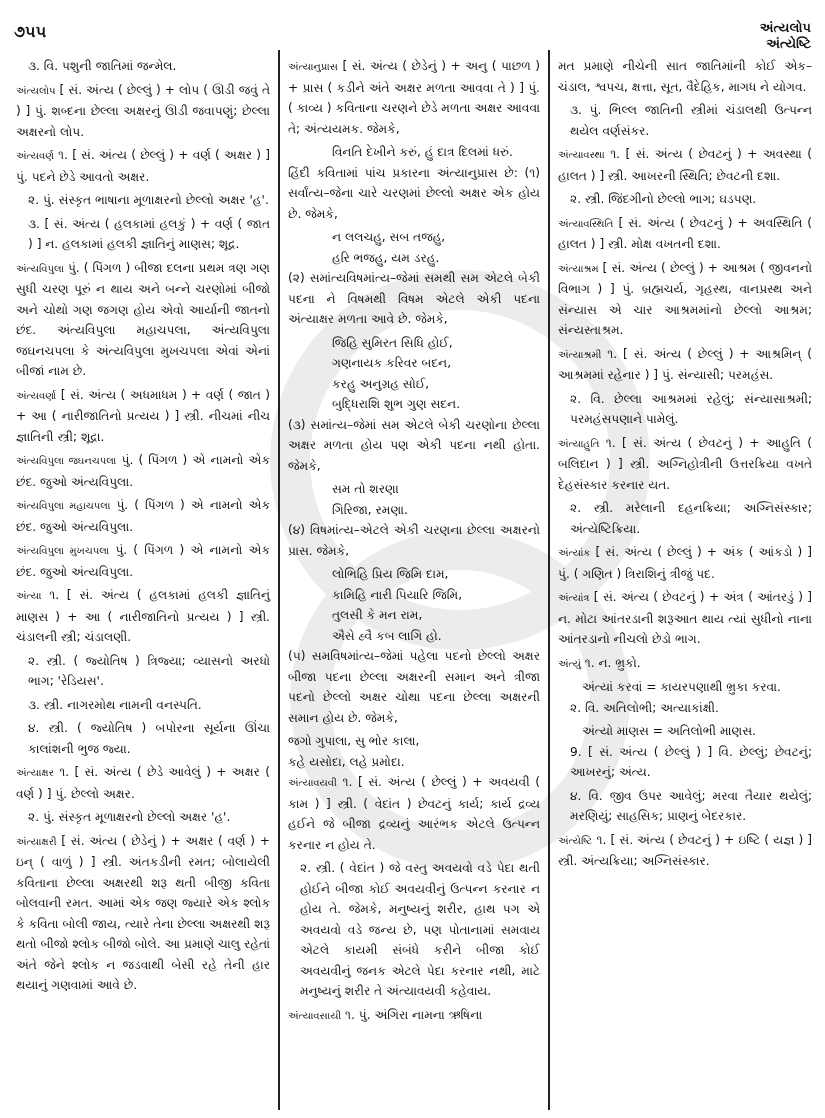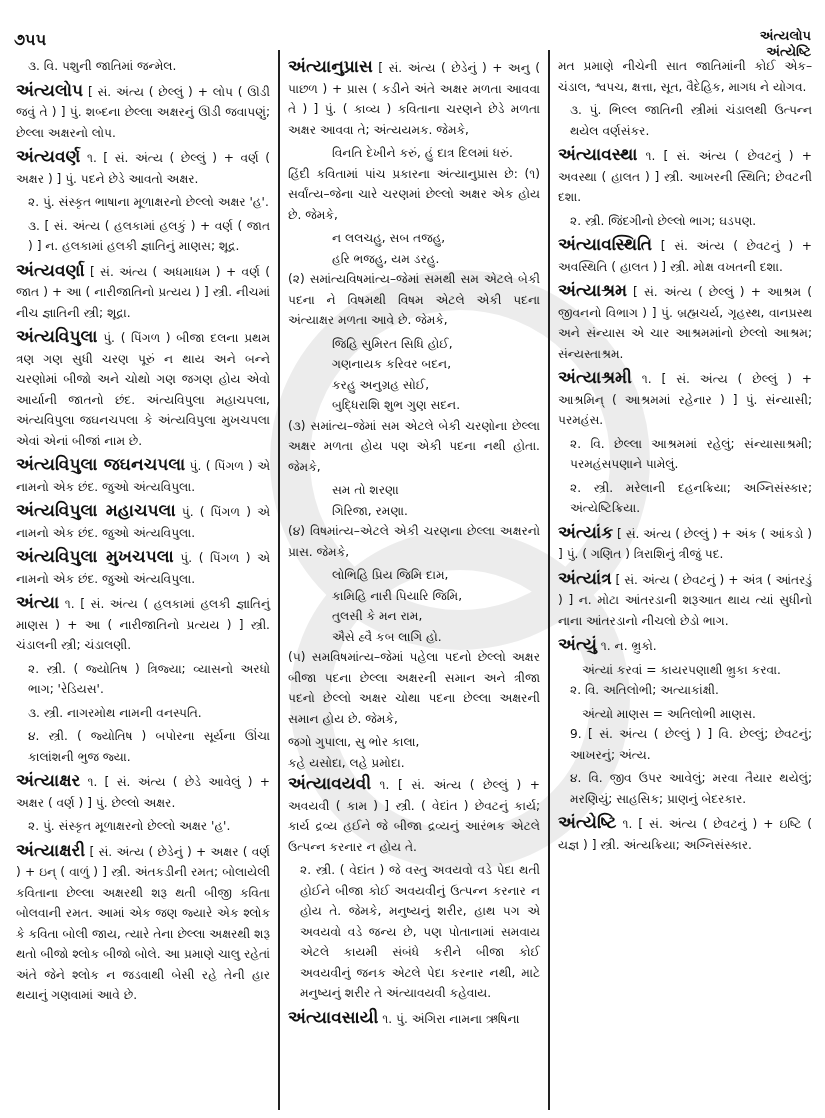--- a/index.html
+++ b/index.html
@@ -5,39 +5,39 @@
   html, body { margin: 0; padding: 0; background: #ffffff; }
   body {
     width: 825px; height: 1118px; overflow: hidden; position: relative;
     font-family: "DejaVu Sans", sans-serif; color: #111;
   }
   .watermark {
     position: absolute; left: 250px; top: 260px; width: 420px; height: 620px;
     pointer-events: none; opacity: 0.07;
   }
   .header {
-    position: absolute; top: 16px; left: 0; width: 825px; height: 50px;
+    position: absolute; top: 8px; left: 0; width: 825px; height: 50px;
   }
   .page-num { position: absolute; left: 14px; top: 14px; font-size: 16px; font-weight: bold; }
   .book-title { position: absolute; left: 0; width: 825px; top: 14px; text-align: center; font-size: 15px; font-weight: bold; }
   .guide { position: absolute; right: 14px; top: 12px; text-align: right; font-size: 13px; font-weight: bold; line-height: 16px; }
   .columns {
     position: absolute; top: 50px; left: 8px; width: 812px; height: 1060px;
     display: flex;
   }
   .col {
     box-sizing: border-box; height: 100%; overflow: hidden;
     padding: 6px 8px 0 8px; font-size: 12.2px; line-height: 20.5px;
     text-align: justify;
   }
   .col1 { width: 270px; }
   .col2 { width: 270px; border-left: 2px solid #222; }
   .col3 { width: 272px; border-left: 2px solid #222; }
   .entry { margin-bottom: 3px; }
-  .hw { font-weight: bold; font-size: 17px; }
+  .hw { font-weight: normal; font-size: 10px; }
   .sense { padding-left: 12px; }
   .verse { padding-left: 44px; text-align: left; }
   .verse.center { padding-left: 0; text-align: left; }
   .example { padding-left: 24px; text-align: left; }
 </style>
 </head>
 <body>
 
 <svg class="watermark" viewBox="0 0 420 620">
   <circle cx="210" cy="200" r="170" fill="none" stroke="#000" stroke-width="40"></circle>
@@ -52,22 +52,22 @@
   </div>
 </div>
 
 <div class="columns">
   <div class="col col1">
       <div class="entry sense">૩. વિ. પશુની જાતિમાં જન્મેલ.</div>
       <div class="entry"><span class="hw">અંત્યલોપ</span><span> [ સં. અંત્ય ( છેલ્લું ) + લોપ ( ઊડી જવું તે ) ] પું. શબ્દના છેલ્લા અક્ષરનું ઊડી જવાપણું; છેલ્લા અક્ષરનો લોપ.</span></div>
       <div class="entry"><span class="hw">અંત્યવર્ણ</span><span> ૧. [ સં. અંત્ય ( છેલ્લું ) + વર્ણ ( અક્ષર ) ] પું. પદને છેડે આવતો અક્ષર.</span></div>
       <div class="entry sense">૨. પું. સંસ્કૃત ભાષાના મૂળાક્ષરનો છેલ્લો અક્ષર 'હ'.</div>
       <div class="entry sense">૩. [ સં. અંત્ય ( હલકામાં હલકું ) + વર્ણ ( જાત ) ] ન. હલકામાં હલકી જ્ઞાતિનું માણસ; શૂદ્ર.</div>
+      <div class="entry"><span class="hw">અંત્યવિપુલા</span><span> પું. ( પિંગળ ) બીજા દલના પ્રથમ ત્રણ ગણ સુધી ચરણ પૂરું ન થાય અને બન્ને ચરણોમાં બીજો અને ચોથો ગણ જગણ હોય એવો આર્યાની જાતનો છંદ. અંત્યવિપુલા મહાચપલા, અંત્યવિપુલા જઘનચપલા કે અંત્યવિપુલા મુખચપલા એવાં એનાં બીજાં નામ છે.</span></div>
       <div class="entry"><span class="hw">અંત્યવર્ણા</span><span> [ સં. અંત્ય ( અધમાધમ ) + વર્ણ ( જાત ) + આ ( નારીજાતિનો પ્રત્યય ) ] સ્ત્રી. નીચમાં નીચ જ્ઞાતિની સ્ત્રી; શૂદ્રા.</span></div>
-      <div class="entry"><span class="hw">અંત્યવિપુલા</span><span> પું. ( પિંગળ ) બીજા દલના પ્રથમ ત્રણ ગણ સુધી ચરણ પૂરું ન થાય અને બન્ને ચરણોમાં બીજો અને ચોથો ગણ જગણ હોય એવો આર્યાની જાતનો છંદ. અંત્યવિપુલા મહાચપલા, અંત્યવિપુલા જઘનચપલા કે અંત્યવિપુલા મુખચપલા એવાં એનાં બીજાં નામ છે.</span></div>
       <div class="entry"><span class="hw">અંત્યવિપુલા જઘનચપલા</span><span> પું. ( પિંગળ ) એ નામનો એક છંદ. જુઓ અંત્યવિપુલા.</span></div>
       <div class="entry"><span class="hw">અંત્યવિપુલા મહાચપલા</span><span> પું. ( પિંગળ ) એ નામનો એક છંદ. જુઓ અંત્યવિપુલા.</span></div>
       <div class="entry"><span class="hw">અંત્યવિપુલા મુખચપલા</span><span> પું. ( પિંગળ ) એ નામનો એક છંદ. જુઓ અંત્યવિપુલા.</span></div>
       <div class="entry"><span class="hw">અંત્યા</span><span> ૧. [ સં. અંત્ય ( હલકામાં હલકી જ્ઞાતિનું માણસ ) + આ ( નારીજાતિનો પ્રત્યય ) ] સ્ત્રી. ચંડાલની સ્ત્રી; ચંડાલણી.</span></div>
       <div class="entry sense">૨. સ્ત્રી. ( જ્યોતિષ ) ત્રિજ્યા; વ્યાસનો અરધો ભાગ; 'રેડિયસ'.</div>
       <div class="entry sense">૩. સ્ત્રી. નાગરમોથ નામની વનસ્પતિ.</div>
       <div class="entry sense">૪. સ્ત્રી. ( જ્યોતિષ ) બપોરના સૂર્યના ઊંચા કાલાંશની ભુજ જ્યા.</div>
       <div class="entry"><span class="hw">અંત્યાક્ષર</span><span> ૧. [ સં. અંત્ય ( છેડે આવેલું ) + અક્ષર ( વર્ણ ) ] પું. છેલ્લો અક્ષર.</span></div>
       <div class="entry sense">૨. પું. સંસ્કૃત મૂળાક્ષરનો છેલ્લો અક્ષર 'હ'.</div>
       <div class="entry"><span class="hw">અંત્યાક્ષરી</span><span> [ સં. અંત્ય ( છેડેનું ) + અક્ષર ( વર્ણ ) + ઇન્ ( વાળું ) ] સ્ત્રી. અંતકડીની રમત; બોલાયેલી કવિતાના છેલ્લા અક્ષરથી શરૂ થતી બીજી કવિતા બોલવાની રમત. આમાં એક જણ જ્યારે એક શ્લોક કે કવિતા બોલી જાય, ત્યારે તેના છેલ્લા અક્ષરથી શરૂ થતો બીજો શ્લોક બીજો બોલે. આ પ્રમાણે ચાલુ રહેતાં અંતે જેને શ્લોક ન જડવાથી બેસી રહે તેની હાર થયાનું ગણવામાં આવે છે.</span></div>
@@ -100,20 +100,21 @@
     </div>
   <div class="col col3">
       <div class="entry">મત પ્રમાણે નીચેની સાત જાતિમાંની કોઈ એક–ચંડાલ, શ્વપચ, ક્ષત્તા, સૂત, વૈદેહિક, માગધ ને યોગવ.</div>
       <div class="entry sense">૩. પું. ભિલ્લ જાતિની સ્ત્રીમાં ચંડાલથી ઉત્પન્ન થયેલ વર્ણસંકર.</div>
       <div class="entry"><span class="hw">અંત્યાવસ્થા</span><span> ૧. [ સં. અંત્ય ( છેવટનું ) + અવસ્થા ( હાલત ) ] સ્ત્રી. આખરની સ્થિતિ; છેવટની દશા.</span></div>
       <div class="entry sense">૨. સ્ત્રી. જિંદગીનો છેલ્લો ભાગ; ઘડપણ.</div>
       <div class="entry"><span class="hw">અંત્યાવસ્થિતિ</span><span> [ સં. અંત્ય ( છેવટનું ) + અવસ્થિતિ ( હાલત ) ] સ્ત્રી. મોક્ષ વખતની દશા.</span></div>
       <div class="entry"><span class="hw">અંત્યાશ્રમ</span><span> [ સં. અંત્ય ( છેલ્લું ) + આશ્રમ ( જીવનનો વિભાગ ) ] પું. બ્રહ્મચર્ય, ગૃહસ્થ, વાનપ્રસ્થ અને સંન્યાસ એ ચાર આશ્રમમાંનો છેલ્લો આશ્રમ; સંન્યસ્તાશ્રમ.</span></div>
       <div class="entry"><span class="hw">અંત્યાશ્રમી</span><span> ૧. [ સં. અંત્ય ( છેલ્લું ) + આશ્રમિન્ ( આશ્રમમાં રહેનાર ) ] પું. સંન્યાસી; પરમહંસ.</span></div>
       <div class="entry sense">૨. વિ. છેલ્લા આશ્રમમાં રહેલું; સંન્યાસાશ્રમી; પરમહંસપણાને પામેલું.</div>
+      <div class="entry"><span class="hw">અંત્યાહુતિ</span><span> ૧. [ સં. અંત્ય ( છેવટનું ) + આહુતિ ( બલિદાન ) ] સ્ત્રી. અગ્નિહોત્રીની ઉત્તરક્રિયા વખતે દેહસંસ્કાર કરનાર યત.</span></div>
       <div class="entry sense">૨. સ્ત્રી. મરેલાની દહનક્રિયા; અગ્નિસંસ્કાર; અંત્યેષ્ટિક્રિયા.</div>
       <div class="entry"><span class="hw">અંત્યાંક</span><span> [ સં. અંત્ય ( છેલ્લું ) + અંક ( આંકડો ) ] પું. ( ગણિત ) ત્રિરાશિનું ત્રીજું પદ.</span></div>
       <div class="entry"><span class="hw">અંત્યાંત્ર</span><span> [ સં. અંત્ય ( છેવટનું ) + અંત્ર ( આંતરડું ) ] ન. મોટા આંતરડાની શરૂઆત થાય ત્યાં સુધીનો નાના આંતરડાનો નીચલો છેડો ભાગ.</span></div>
       <div class="entry"><span class="hw">અંત્યું</span><span> ૧. ન. ભ્રુકો.</span></div>
       <div class="example">અંત્યાં કરવાં = કાયરપણાથી ભ્રુકા કરવા.</div>
       <div class="entry sense">૨. વિ. અતિલોભી; અત્યાકાંક્ષી.</div>
       <div class="example">અંત્યો માણસ = અતિલોભી માણસ.</div>
       <div class="entry sense">9. [ સં. અંત્ય ( છેલ્લું ) ] વિ. છેલ્લું; છેવટનું; આખરનું; અંત્ય.</div>
       <div class="entry sense">૪. વિ. જીવ ઉપર આવેલું; મરવા તૈયાર થયેલું; મરણિયું; સાહસિક; પ્રાણનું બેદરકાર.</div>
       <div class="entry"><span class="hw">અંત્યેષ્ટિ</span><span> ૧. [ સં. અંત્ય ( છેવટનું ) + ઇષ્ટિ ( યજ્ઞ ) ] સ્ત્રી. અંત્યક્રિયા; અગ્નિસંસ્કાર.</span></div>

